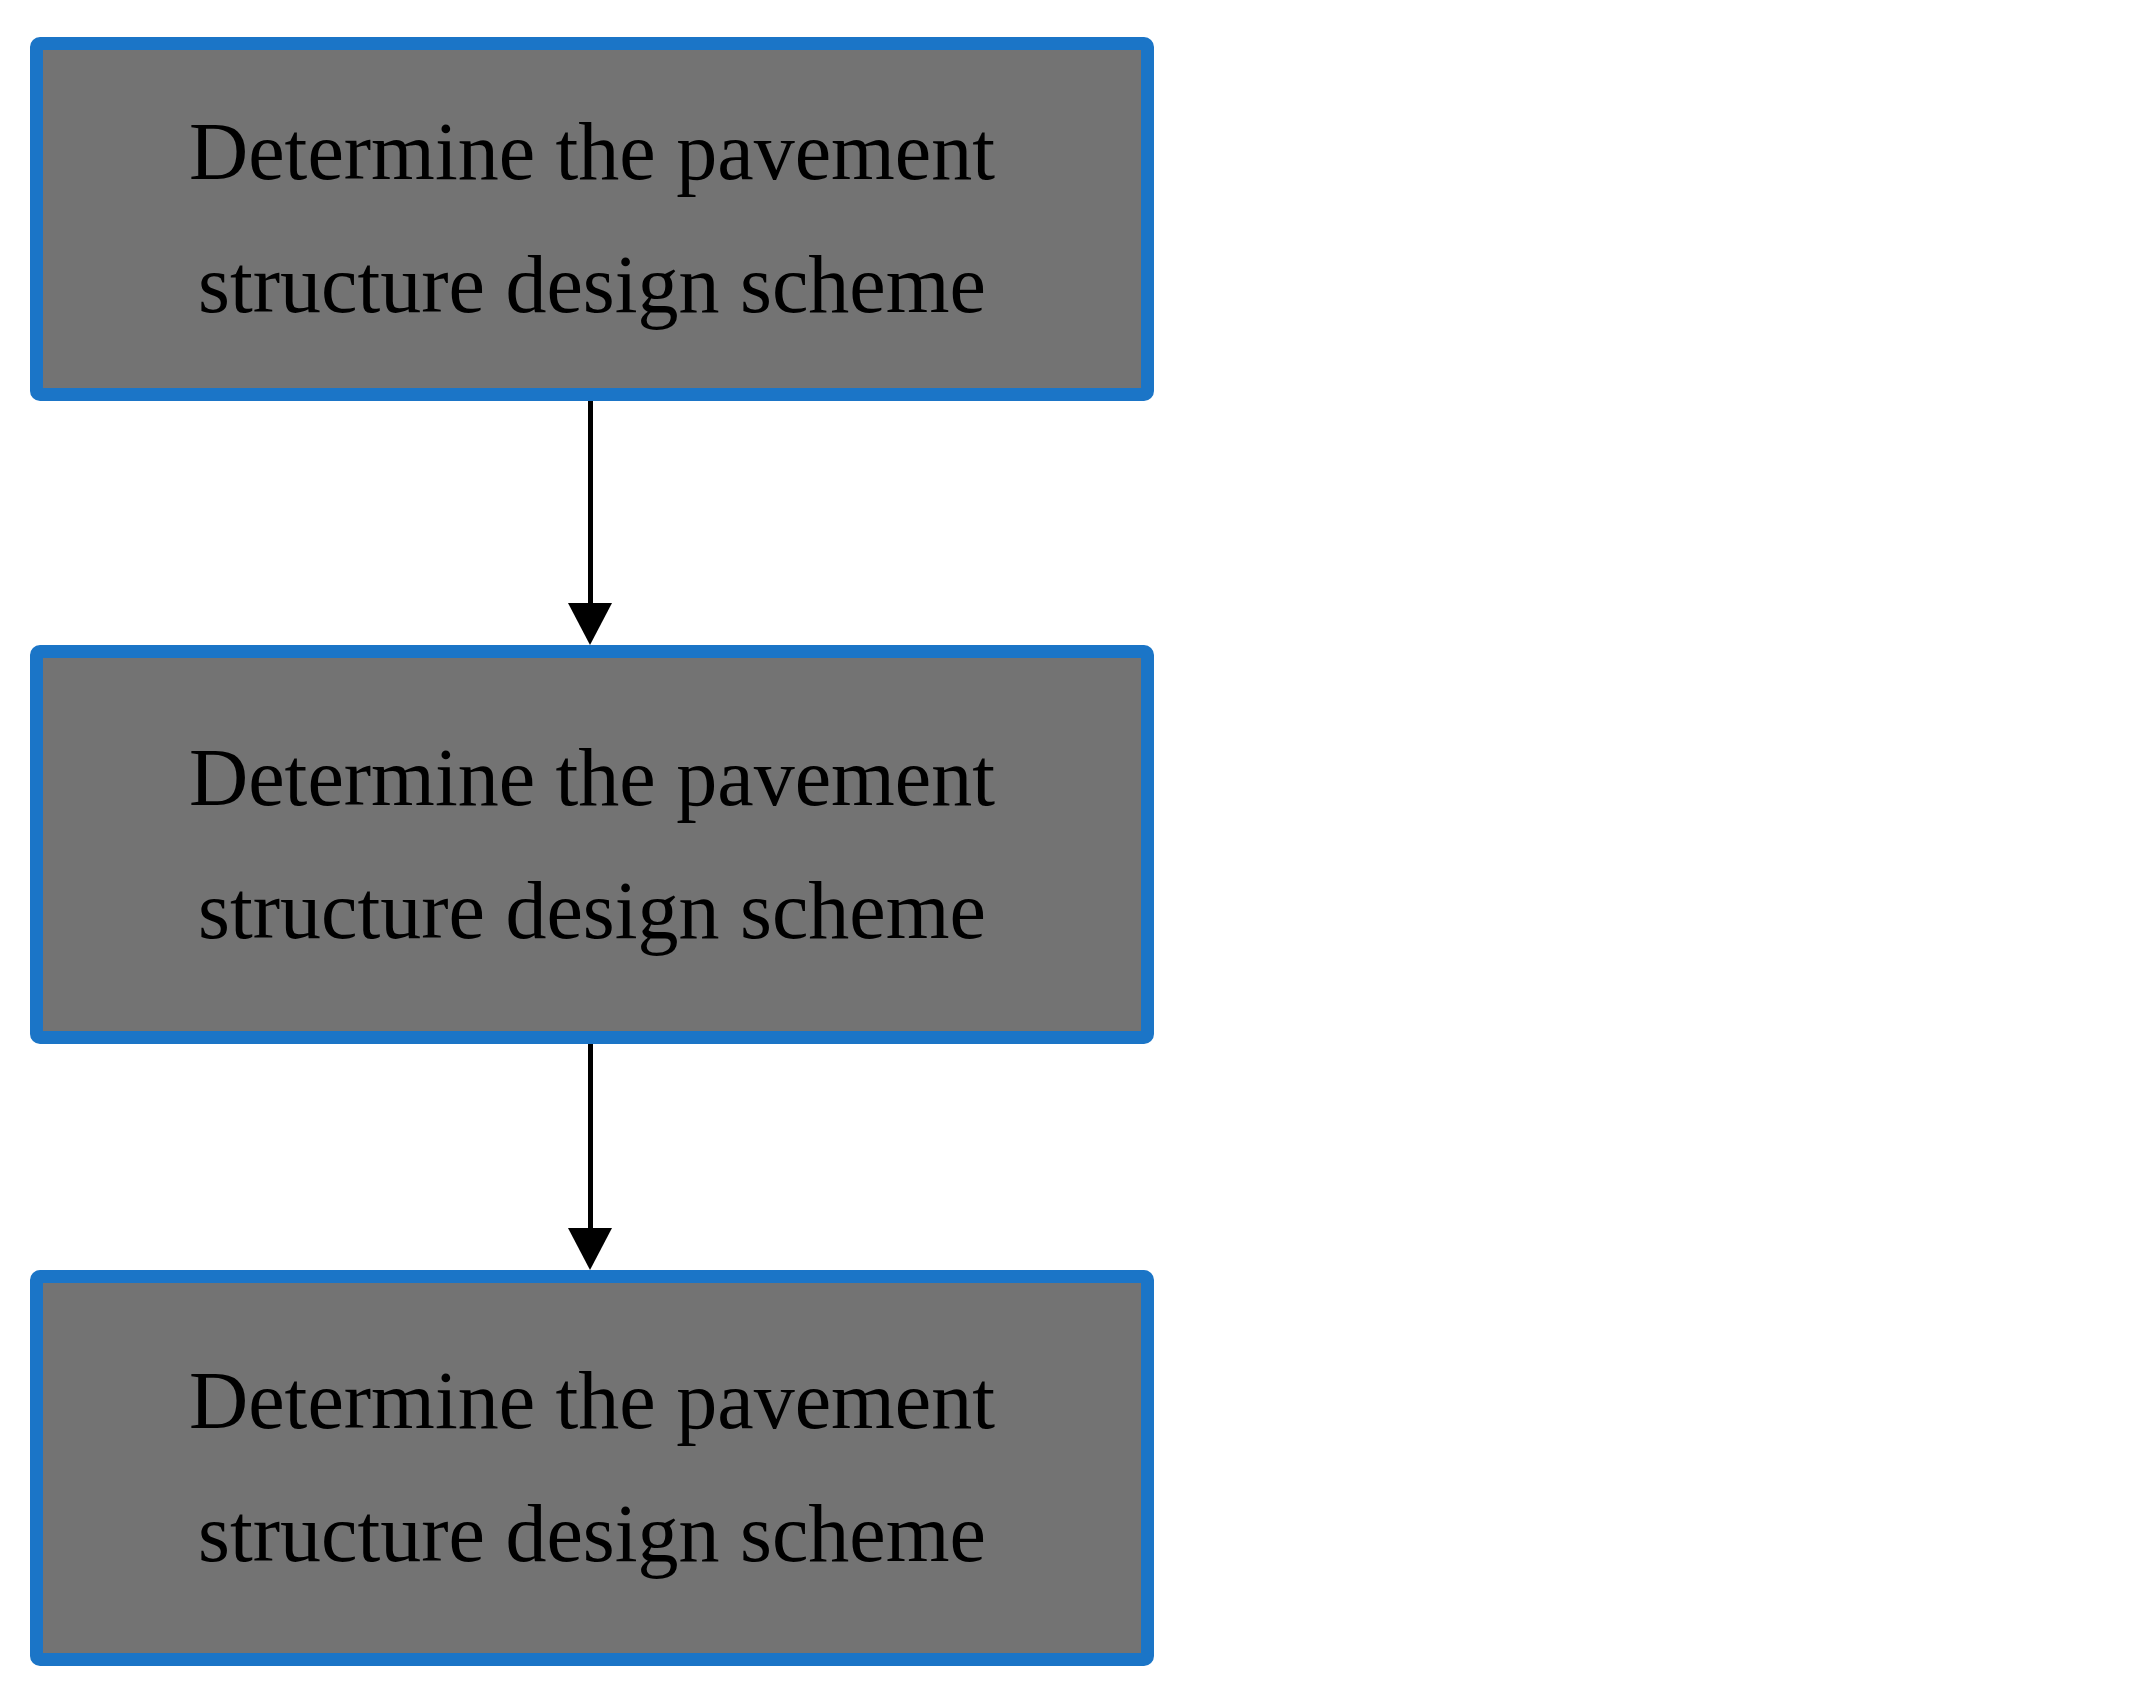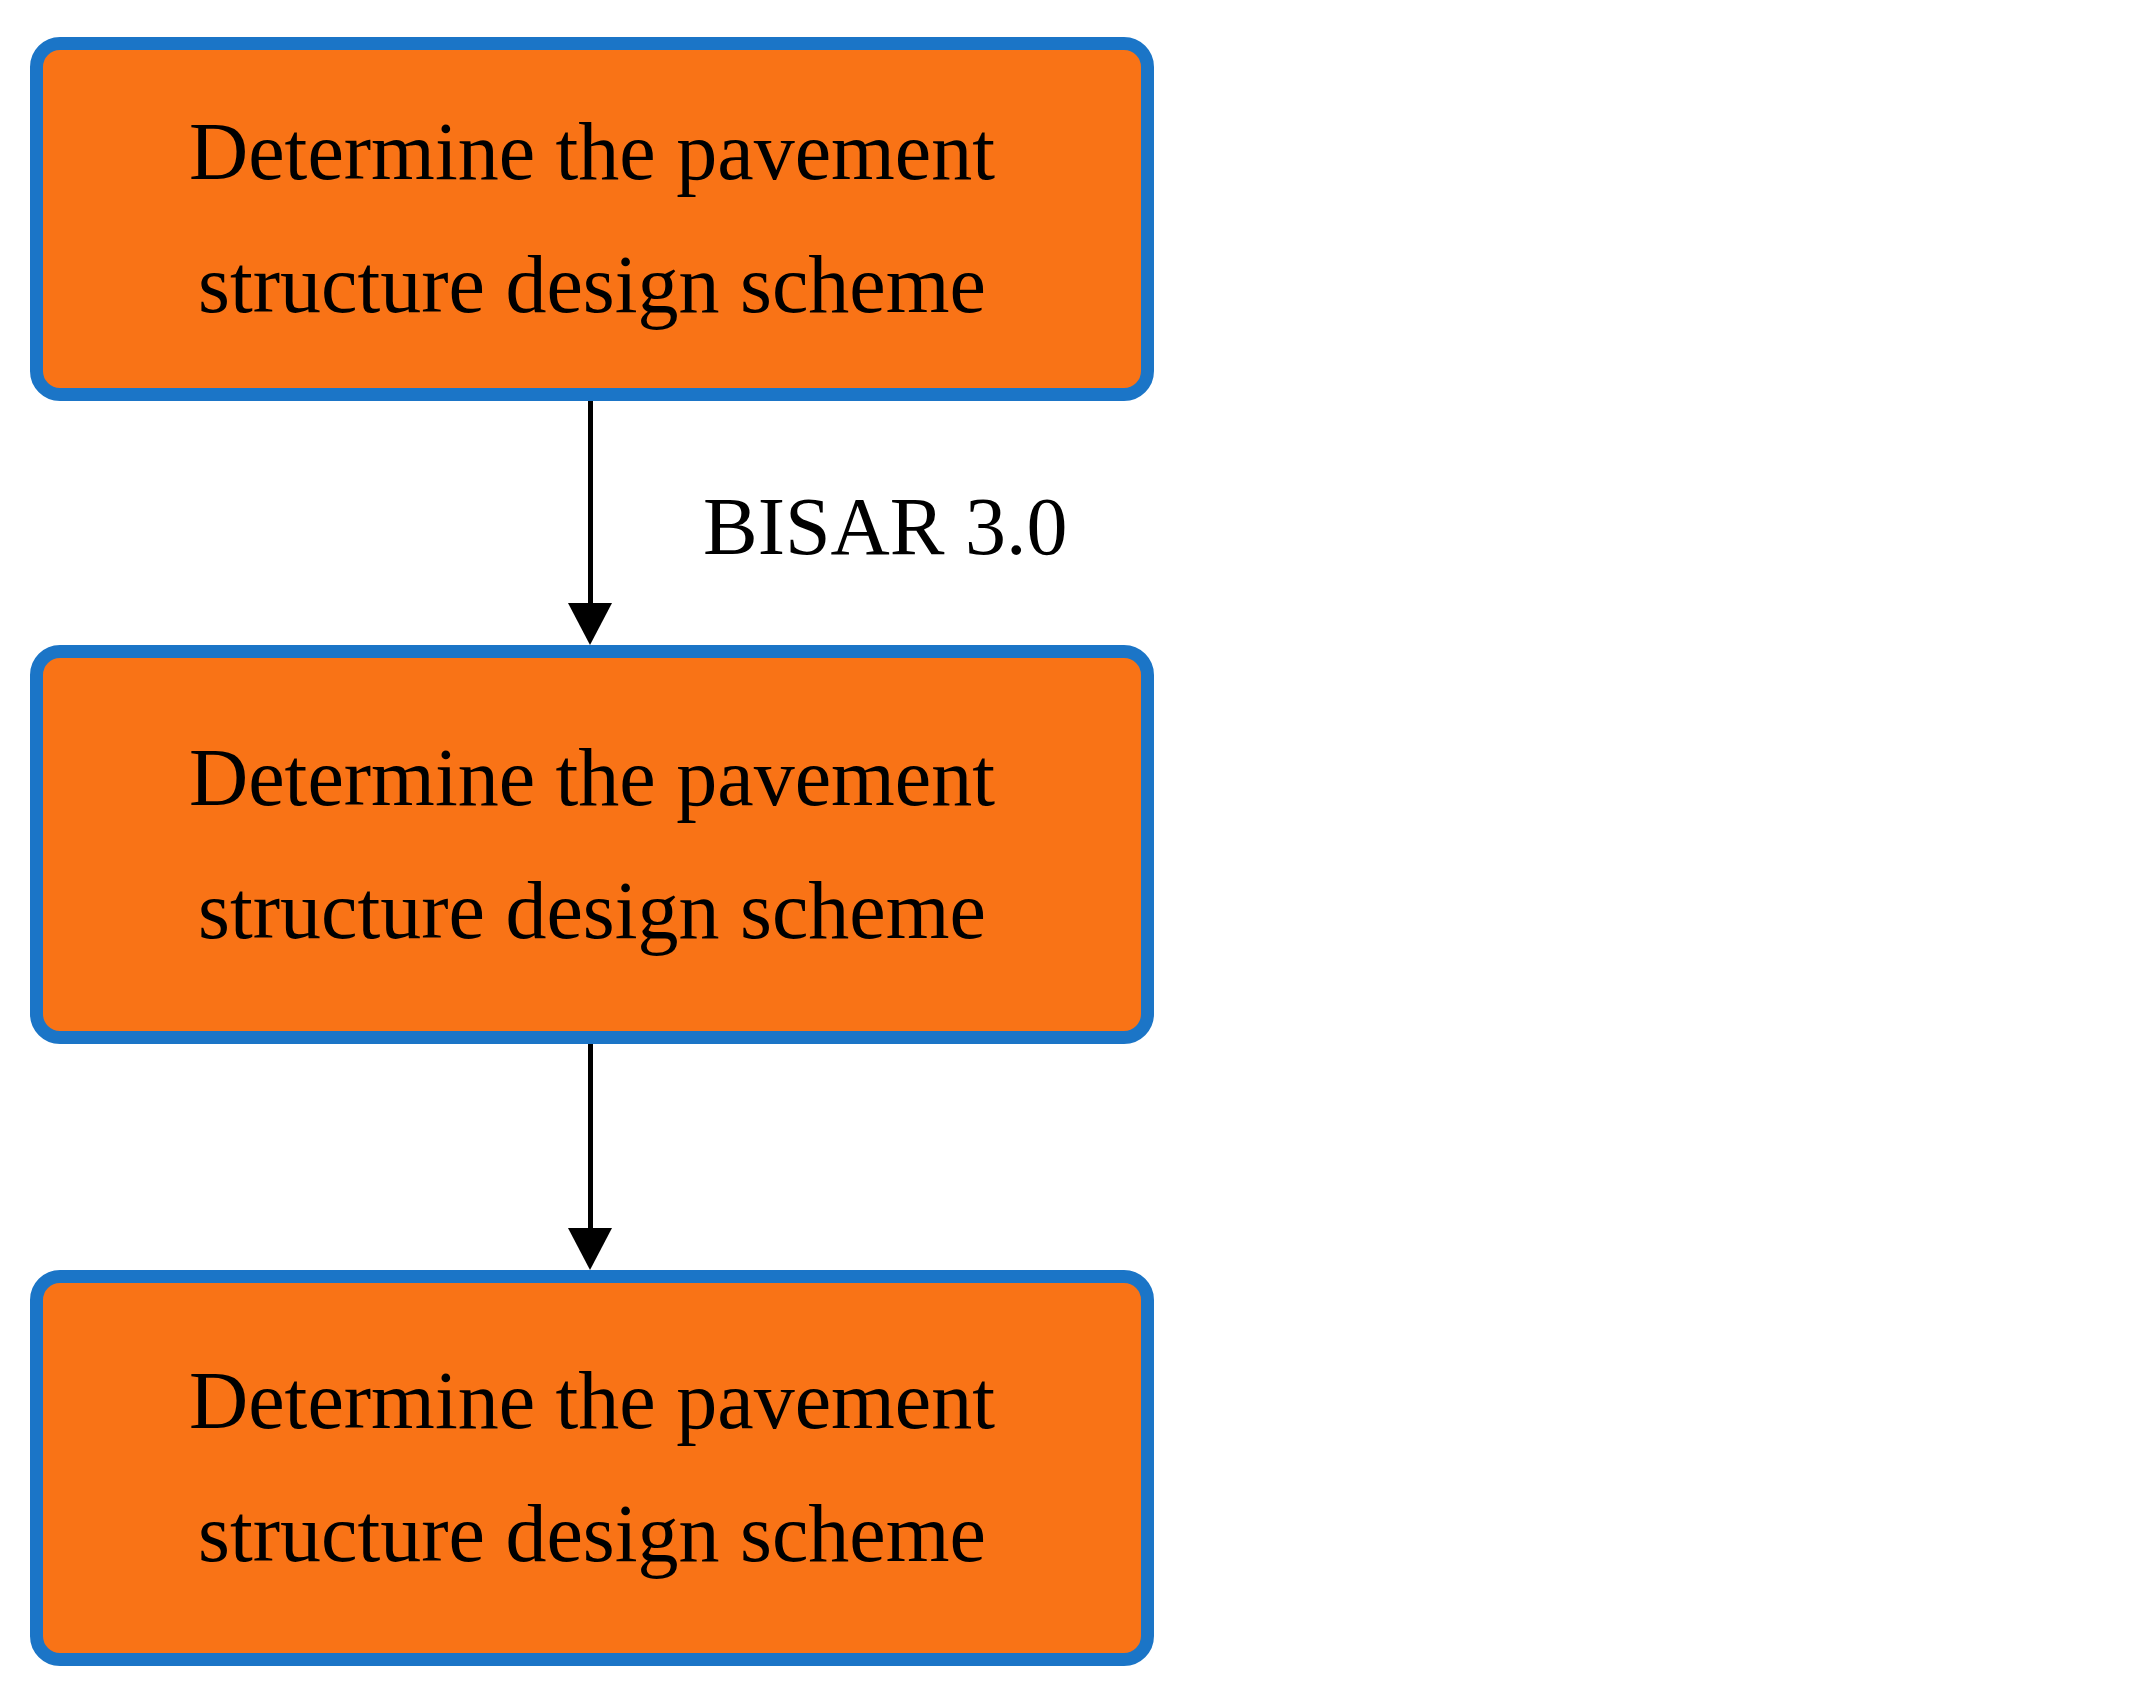--- a/index.html
+++ b/index.html
@@ -11,23 +11,23 @@
     width: 2130px;
     height: 1707px;
     background: var(--bg, #ffffff);
     overflow: hidden;
   }
 
   .flow-box {
     position: absolute;
     left: 30px;
     width: 1124px;
-    background: #f97316;
+    background: #737373;
     border: 13px solid var(--box-border, #1b75c7);
-    border-radius: 30px;
+    border-radius: 10px;
     display: flex;
     align-items: center;
     justify-content: center;
     text-align: center;
   }
   .flow-box .box-label {
     display: block;
     max-width: 960px;
     font-size: 82px;
     line-height: 1.62;
@@ -72,21 +72,20 @@
 <body>
 
 <div class="canvas">
 
   <div class="flow-box box-1">
     <span class="box-label">Determine the pavement structure design scheme</span>
   </div>
 
   <div class="arrow-stem stem-1"></div>
   <div class="arrow-head head-1"></div>
-  <div class="edge-label edge-label-1">BISAR 3.0</div>
 
   <div class="flow-box box-2">
     <span class="box-label">Determine the pavement structure design scheme</span>
   </div>
 
   <div class="arrow-stem stem-2"></div>
   <div class="arrow-head head-2"></div>
 
   <div class="flow-box box-3">
     <span class="box-label">Determine the pavement structure design scheme</span>

